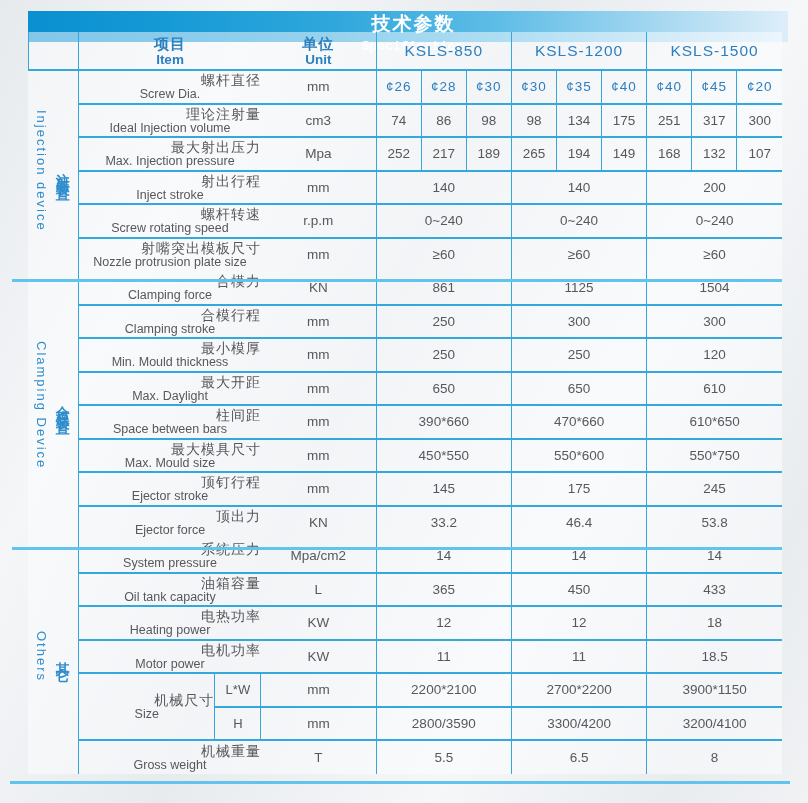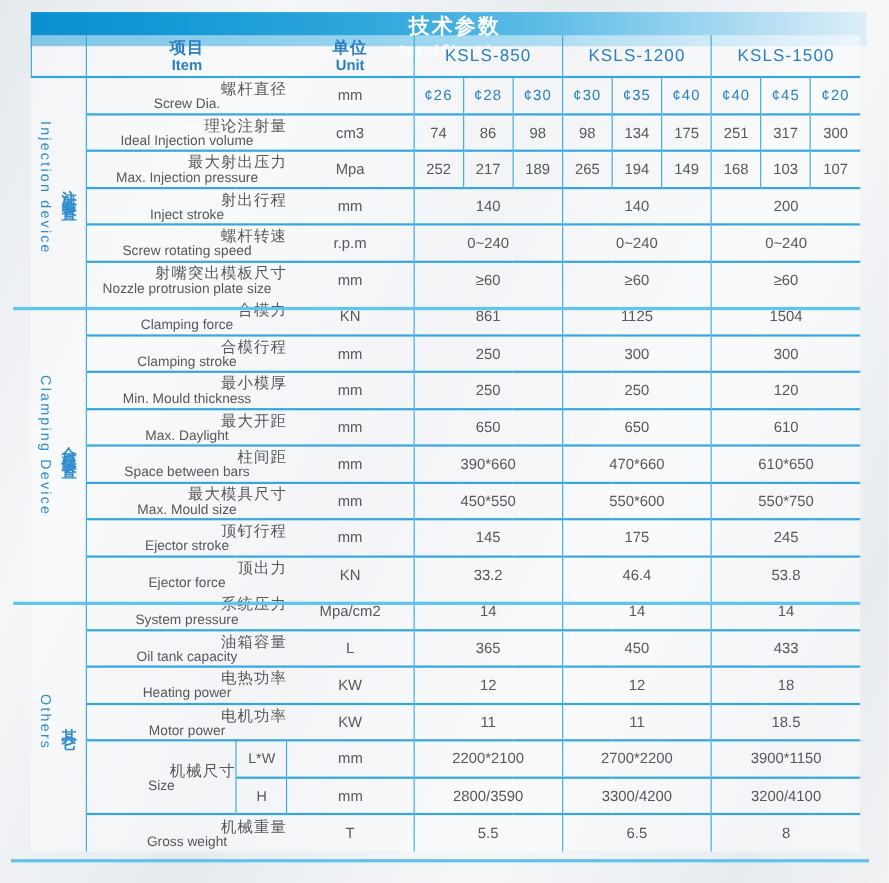--- a/index.html
+++ b/index.html
@@ -154,21 +154,21 @@
           <div class="en">Max. Injection pressure</div>
         </td>
         <td class="unit hb">Mpa</td>
         <td class="val bl hb">252</td>
         <td class="val bl hb">217</td>
         <td class="val bl hb">189</td>
         <td class="val bl hb">265</td>
         <td class="val bl hb">194</td>
         <td class="val bl hb">149</td>
         <td class="val bl hb">168</td>
-        <td class="val bl hb">103</td>
+        <td class="val bl hb">132</td>
         <td class="val bl hb">107</td>
       </tr>
       <tr>
         <td class="lbl bl hb" colspan="2">
           <div class="zh">射出行程</div>
           <div class="en">Inject stroke</div>
         </td>
         <td class="unit hb">mm</td>
         <td class="val bl hb" colspan="3">140</td>
         <td class="val bl hb" colspan="3">140</td>

